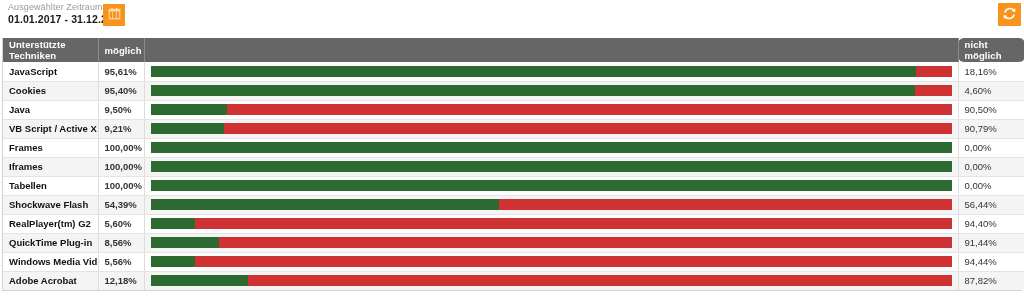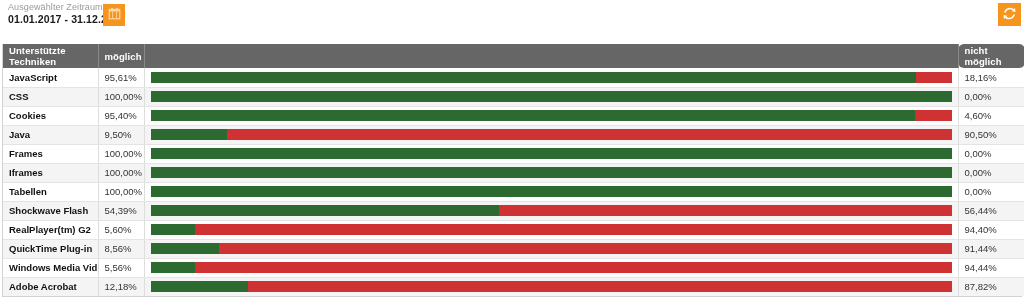--- a/index.html
+++ b/index.html
@@ -7,21 +7,21 @@
     margin: 0; padding: 0;
     width: 1024px; height: 304px;
     background: #ffffff;
     font-family: "Liberation Sans", sans-serif;
     overflow: hidden;
   }
 
   
   #topbar {
     position: relative;
-    height: 44px;
+    height: 38px;
     background: #ffffff;
   }
   #period-block {
     position: absolute;
     left: 8px; top: 2px;
     line-height: 1.15;
   }
   #period-label {
     font-size: 9px;
     color: #9a9a9a;
@@ -92,21 +92,21 @@
     white-space: nowrap;
     overflow: hidden;
   }
   tbody td:last-child { border-right: none; }
   tbody tr:last-child td { border-bottom: none; }
 
   tbody tr:nth-child(odd)  td { background: #ffffff; }
   tbody tr:nth-child(even) td { background: #f4f4f4; }
 
   td.name { font-weight: bold; color: #111; }
-  td.yes  { color: #333; }
+  td.yes  { color: #333; font-weight: bold; }
   td.no   { color: #333; }
 
   td.barcell { padding: 0 6px; }
   .bar {
     position: relative;
     height: 11px;
     width: 100%;
     background: #cf3232;
     overflow: hidden;
     display: block;
@@ -173,48 +173,48 @@
           <td class="name">JavaScript</td>
           <td class="yes">95,61%</td>
           <td class="barcell">
             <span class="bar">
               <span class="seg-yes" style="width: 95.61%;"></span>
             </span>
           </td>
           <td class="no">18,16%</td>
         </tr>
         <tr>
-          <td class="name">CSS</td>
-          <td class="yes">100,00%</td>
-          <td class="barcell">
-            <span class="bar">
-              <span class="seg-yes" style="width: 100%;"></span>
-            </span>
-          </td>
-          <td class="no">0,00%</td>
-        </tr>
-        <tr>
           <td class="name">Cookies</td>
           <td class="yes">95,40%</td>
           <td class="barcell">
             <span class="bar">
               <span class="seg-yes" style="width: 95.4%;"></span>
             </span>
           </td>
           <td class="no">4,60%</td>
         </tr>
         <tr>
           <td class="name">Java</td>
           <td class="yes">9,50%</td>
           <td class="barcell">
             <span class="bar">
               <span class="seg-yes" style="width: 9.5%;"></span>
             </span>
           </td>
           <td class="no">90,50%</td>
+        </tr>
+        <tr>
+          <td class="name">VB Script / Active X</td>
+          <td class="yes">9,21%</td>
+          <td class="barcell">
+            <span class="bar">
+              <span class="seg-yes" style="width: 9.21%;"></span>
+            </span>
+          </td>
+          <td class="no">90,79%</td>
         </tr>
         <tr>
           <td class="name">Frames</td>
           <td class="yes">100,00%</td>
           <td class="barcell">
             <span class="bar">
               <span class="seg-yes" style="width: 100%;"></span>
             </span>
           </td>
           <td class="no">0,00%</td>

